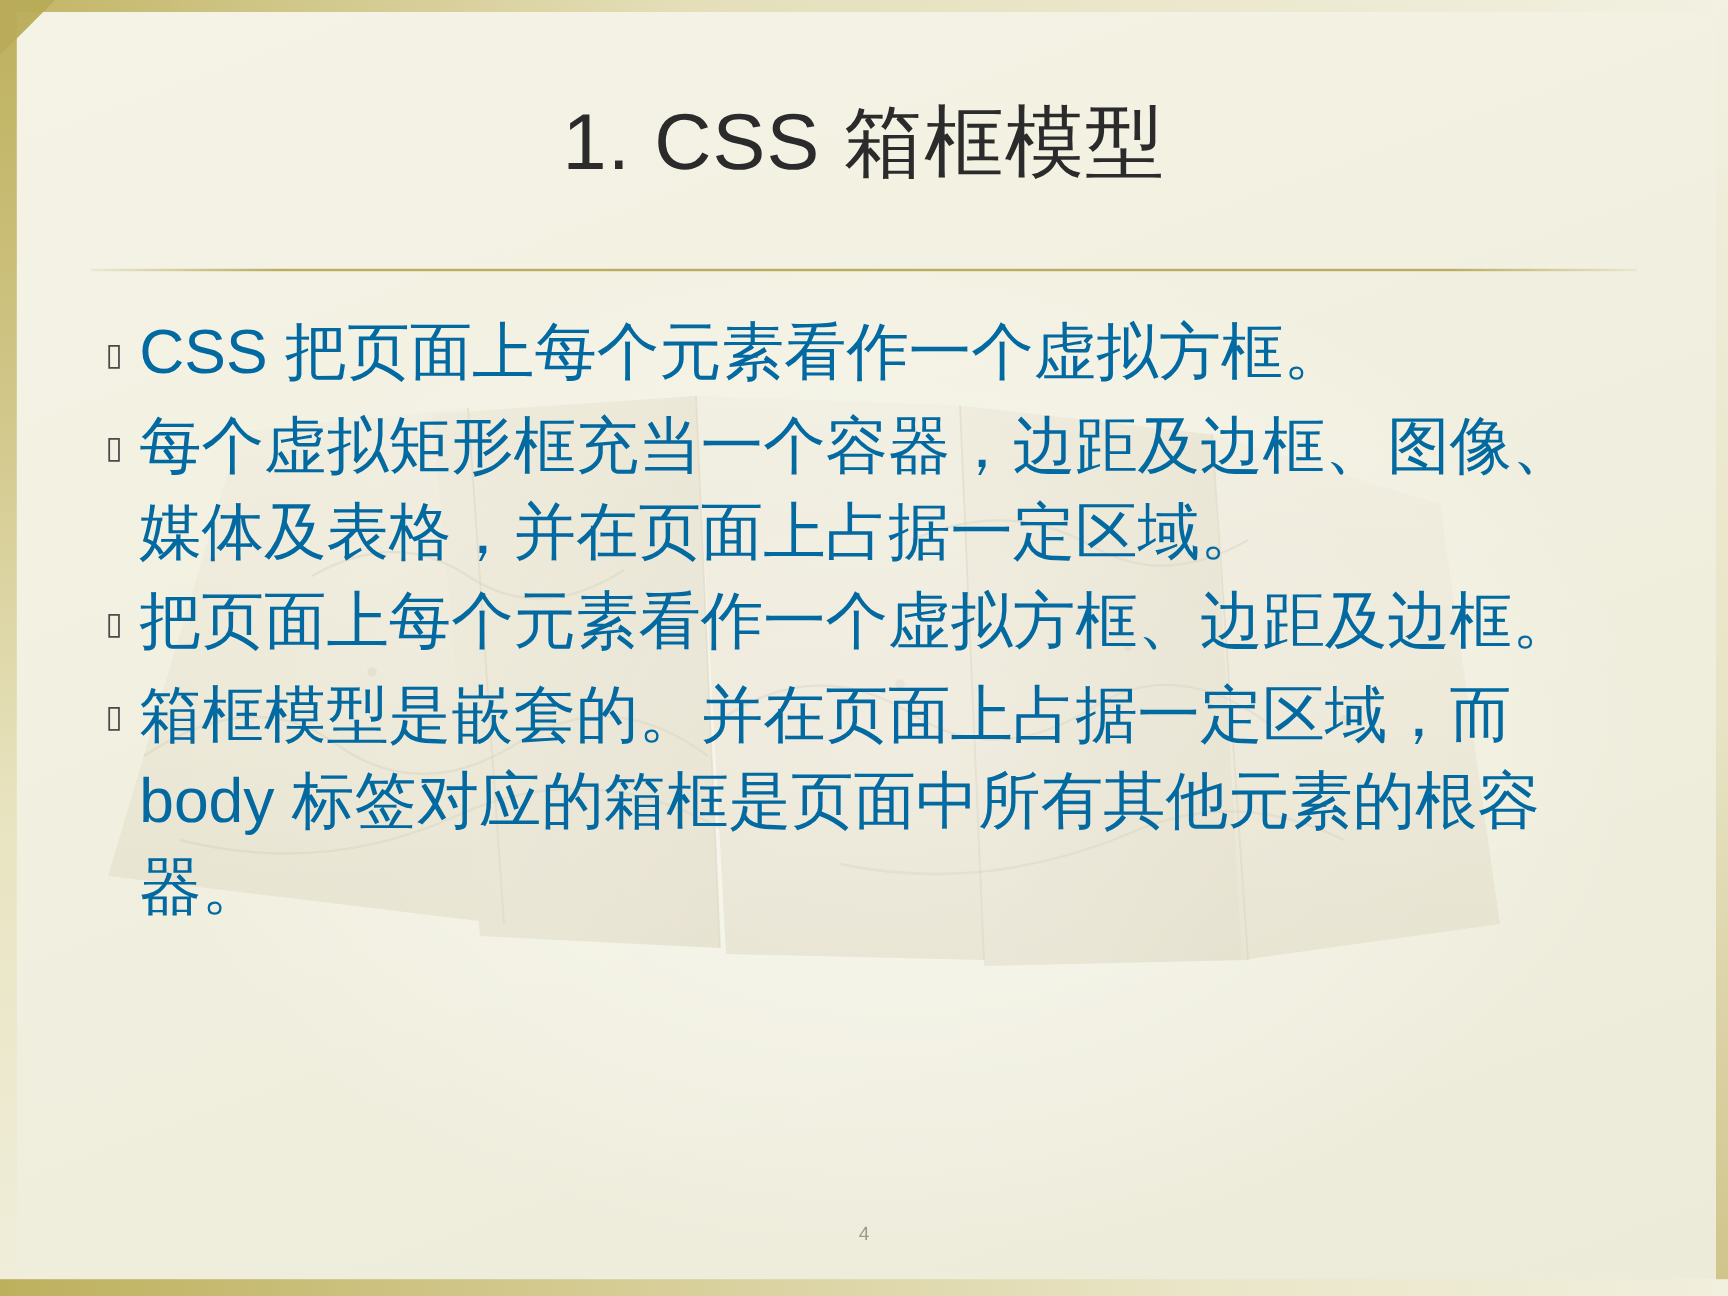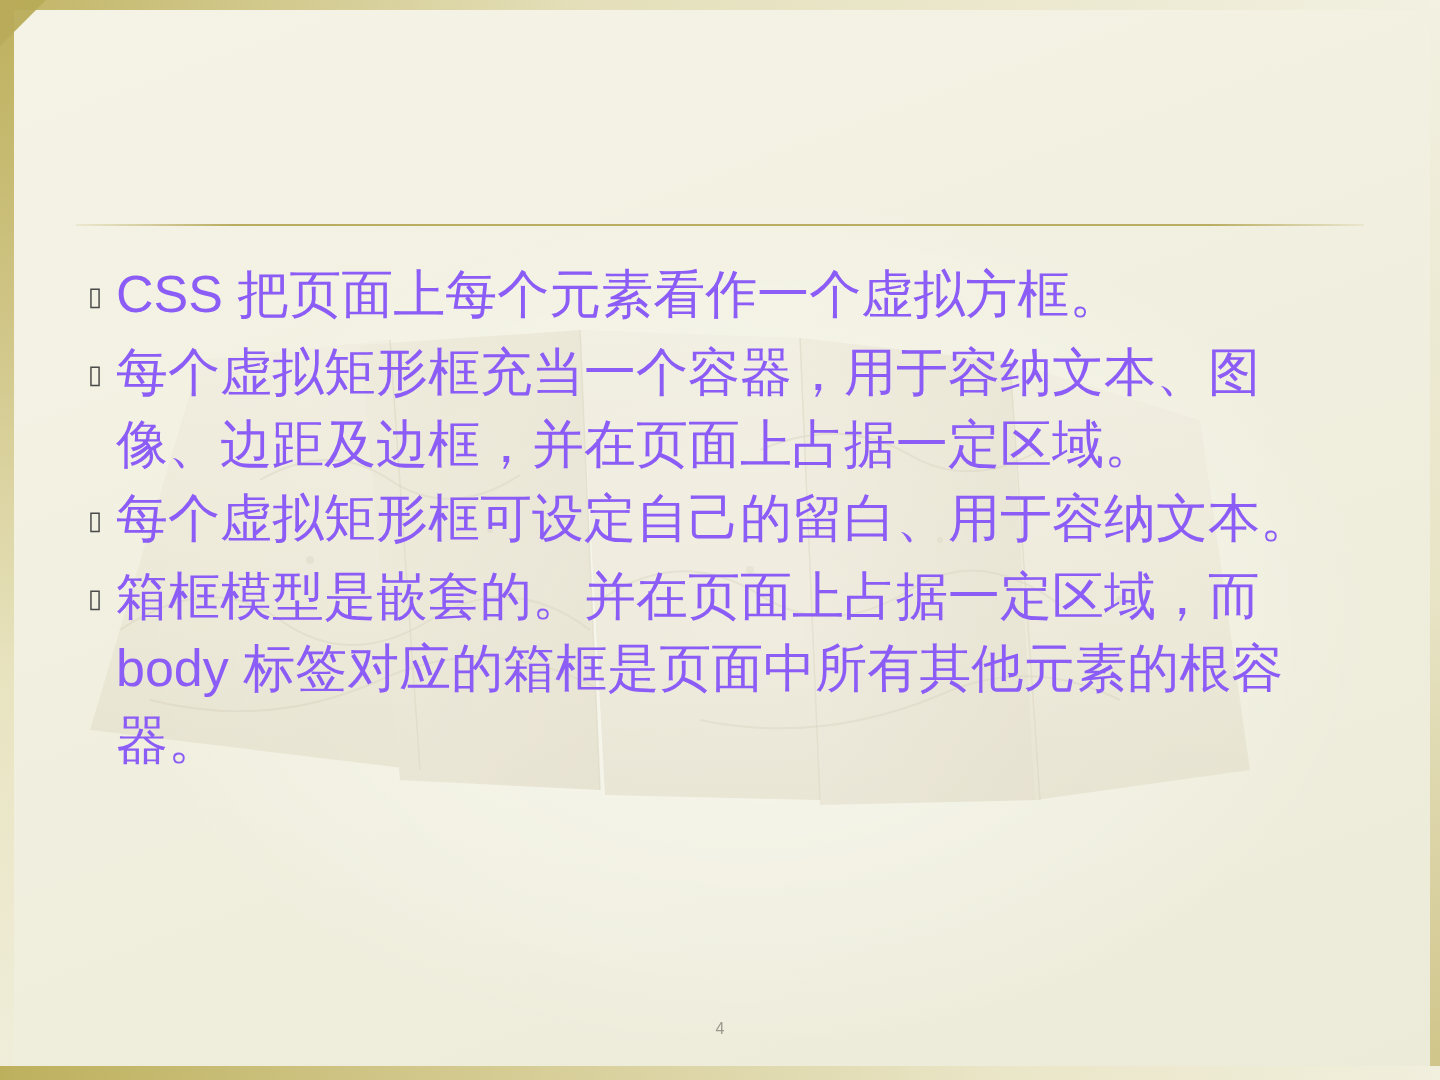--- a/index.html
+++ b/index.html
@@ -133,21 +133,21 @@
     font-size: 26px;
     line-height: 76px;
     color: #4a4a4a;
     text-align: center;
     font-family: "DejaVu Sans", sans-serif;
   }
   .bullet-text {
     flex: 1 1 auto;
     font-size: 52px;
     line-height: 72px;
-    color: #8b5cf6;
+    color: #0369a1;
     letter-spacing: 0px;
     font-weight: 400;
   }
 
   .page-number {
     position: absolute;
     left: 0;
     right: 0;
     bottom: 42px;
     text-align: center;
@@ -203,34 +203,35 @@
       </g>
     </g>
   </svg>
 
   <div class="top-strip"></div>
   <div class="left-strip"></div>
   <div class="right-strip"></div>
   <div class="bottom-strip"></div>
   <div class="corner-accent"></div>
 
+  <div class="title">1. CSS 箱框模型</div>
   <div class="title-rule"></div>
 
   <ul class="body-list">
     <li class="bullet-row">
       <span class="bullet-mark">▯</span>
       <span class="bullet-text">CSS 把页面上每个元素看作一个虚拟方框。</span>
     </li>
     <li class="bullet-row">
       <span class="bullet-mark">▯</span>
-      <span class="bullet-text">每个虚拟矩形框充当一个容器，用于容纳文本、图像、边距及边框，并在页面上占据一定区域。</span>
-    </li>
-    <li class="bullet-row">
-      <span class="bullet-mark">▯</span>
-      <span class="bullet-text">每个虚拟矩形框可设定自己的留白、用于容纳文本。</span>
+      <span class="bullet-text">每个虚拟矩形框充当一个容器，边距及边框、图像、媒体及表格，并在页面上占据一定区域。</span>
+    </li>
+    <li class="bullet-row">
+      <span class="bullet-mark">▯</span>
+      <span class="bullet-text">把页面上每个元素看作一个虚拟方框、边距及边框。</span>
     </li>
     <li class="bullet-row">
       <span class="bullet-mark">▯</span>
       <span class="bullet-text">箱框模型是嵌套的。并在页面上占据一定区域，而 body 标签对应的箱框是页面中所有其他元素的根容器。</span>
     </li>
   </ul>
 
   <div class="page-number">4</div>
 
 </div>

